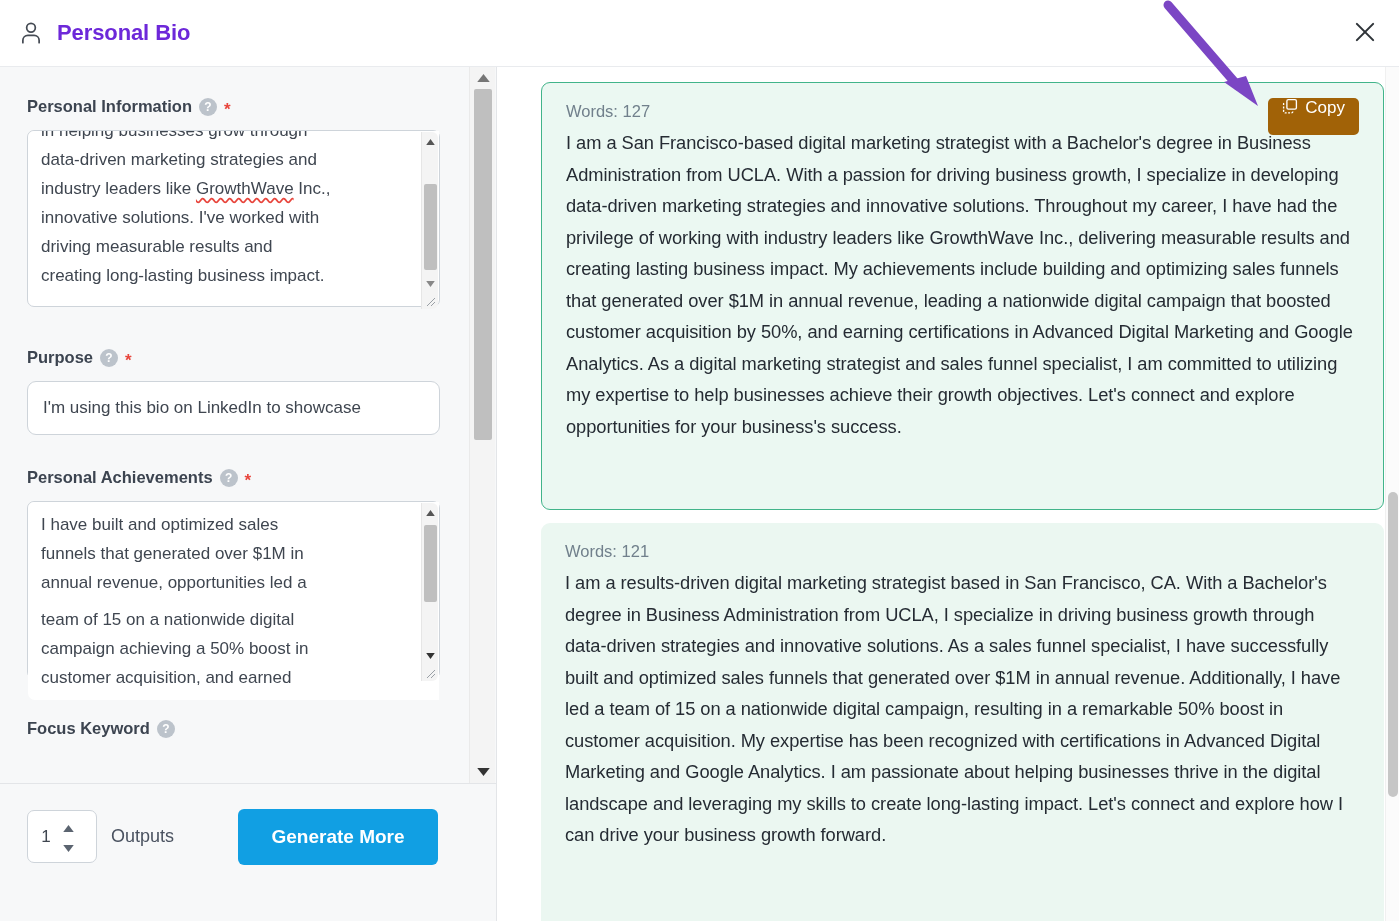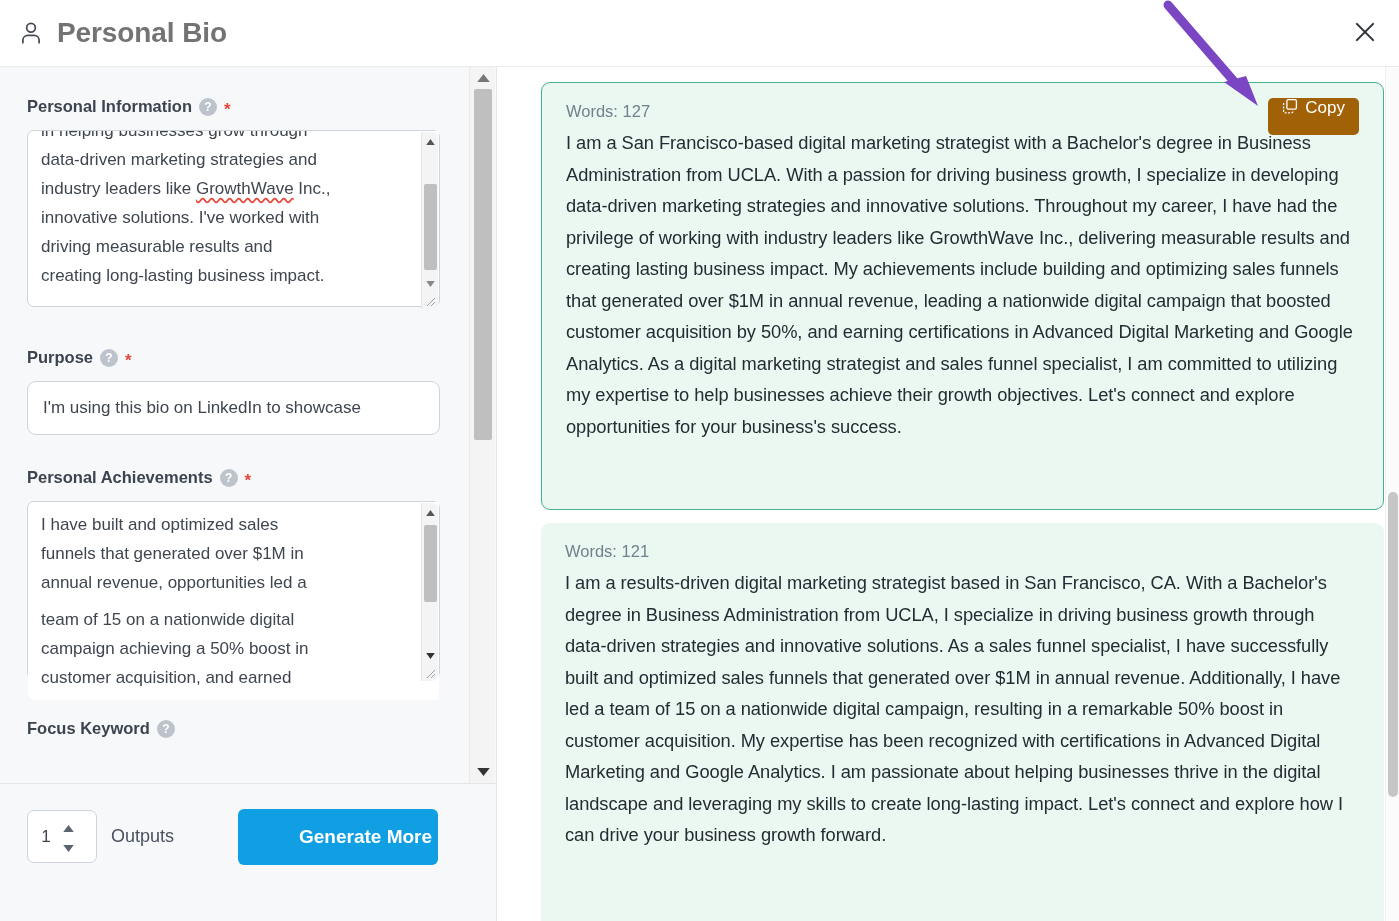--- a/index.html
+++ b/index.html
@@ -23,23 +23,23 @@
     width: 1399px; height: 67px;
     background: #ffffff;
     border-bottom: 1px solid #e9ebee;
     display: flex;
     align-items: center;
     padding: 0 24px 0 18px;
   }
   .header-left { display: flex; align-items: center; gap: 13px; }
   .person-icon { width: 26px; height: 28px; display:block; }
   .header-title {
-    font-size: 28px;
+    font-size: 22px;
     font-weight: 700;
-    color: #737373;
+    color: #6d28d9;
     letter-spacing: -0.1px;
   }
   .close-btn {
     position: absolute;
     right: 17px; top: 16px;
     width: 34px; height: 34px;
     display: flex; align-items: center; justify-content: center;
     cursor: pointer;
     background: none; border: none;
   }
@@ -233,21 +233,20 @@
     margin-left: 64px;
     width: 200px; height: 56px;
     background: #119fe3;
     border: none;
     border-radius: 6px;
     color: #ffffff;
     font-size: 19px;
     font-weight: 700;
     font-family: "Liberation Sans", sans-serif;
     cursor: pointer;
-    text-align: right;
   }
 
   
   .right-panel {
     position: absolute;
     top: 67px; left: 497px;
     width: 902px; height: 854px;
     background: #ffffff;
     overflow: hidden;
     padding: 0;

